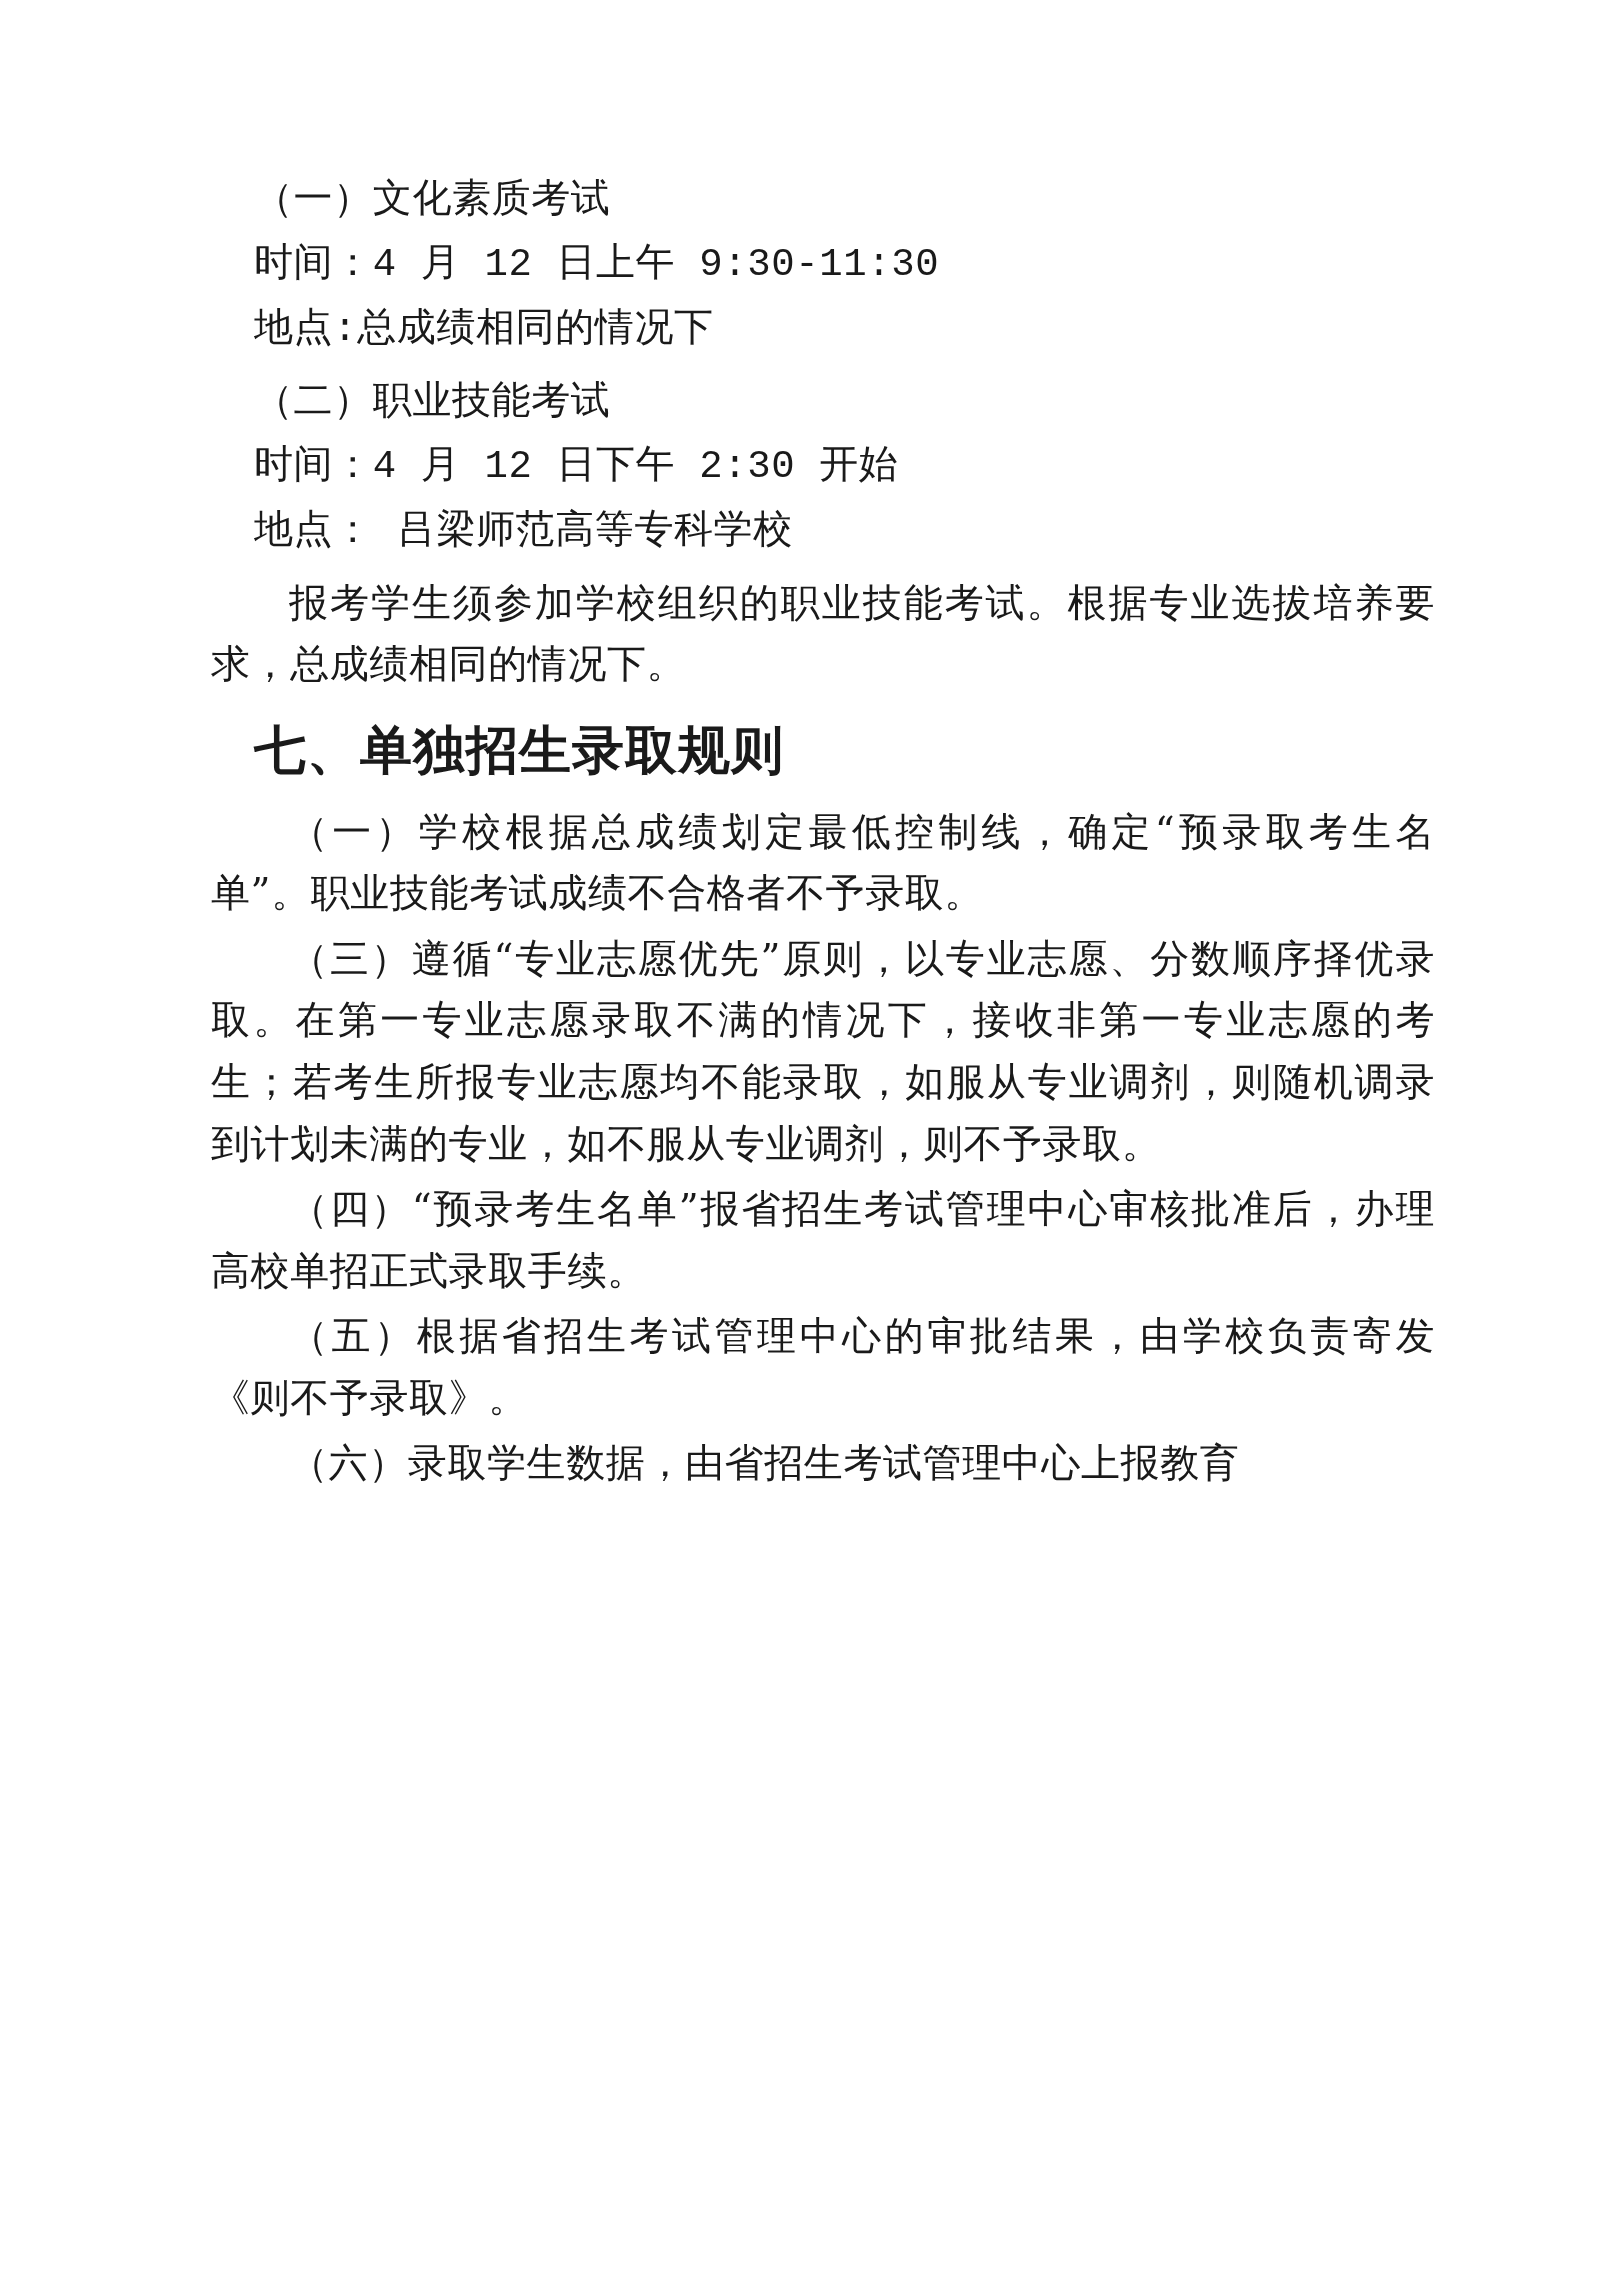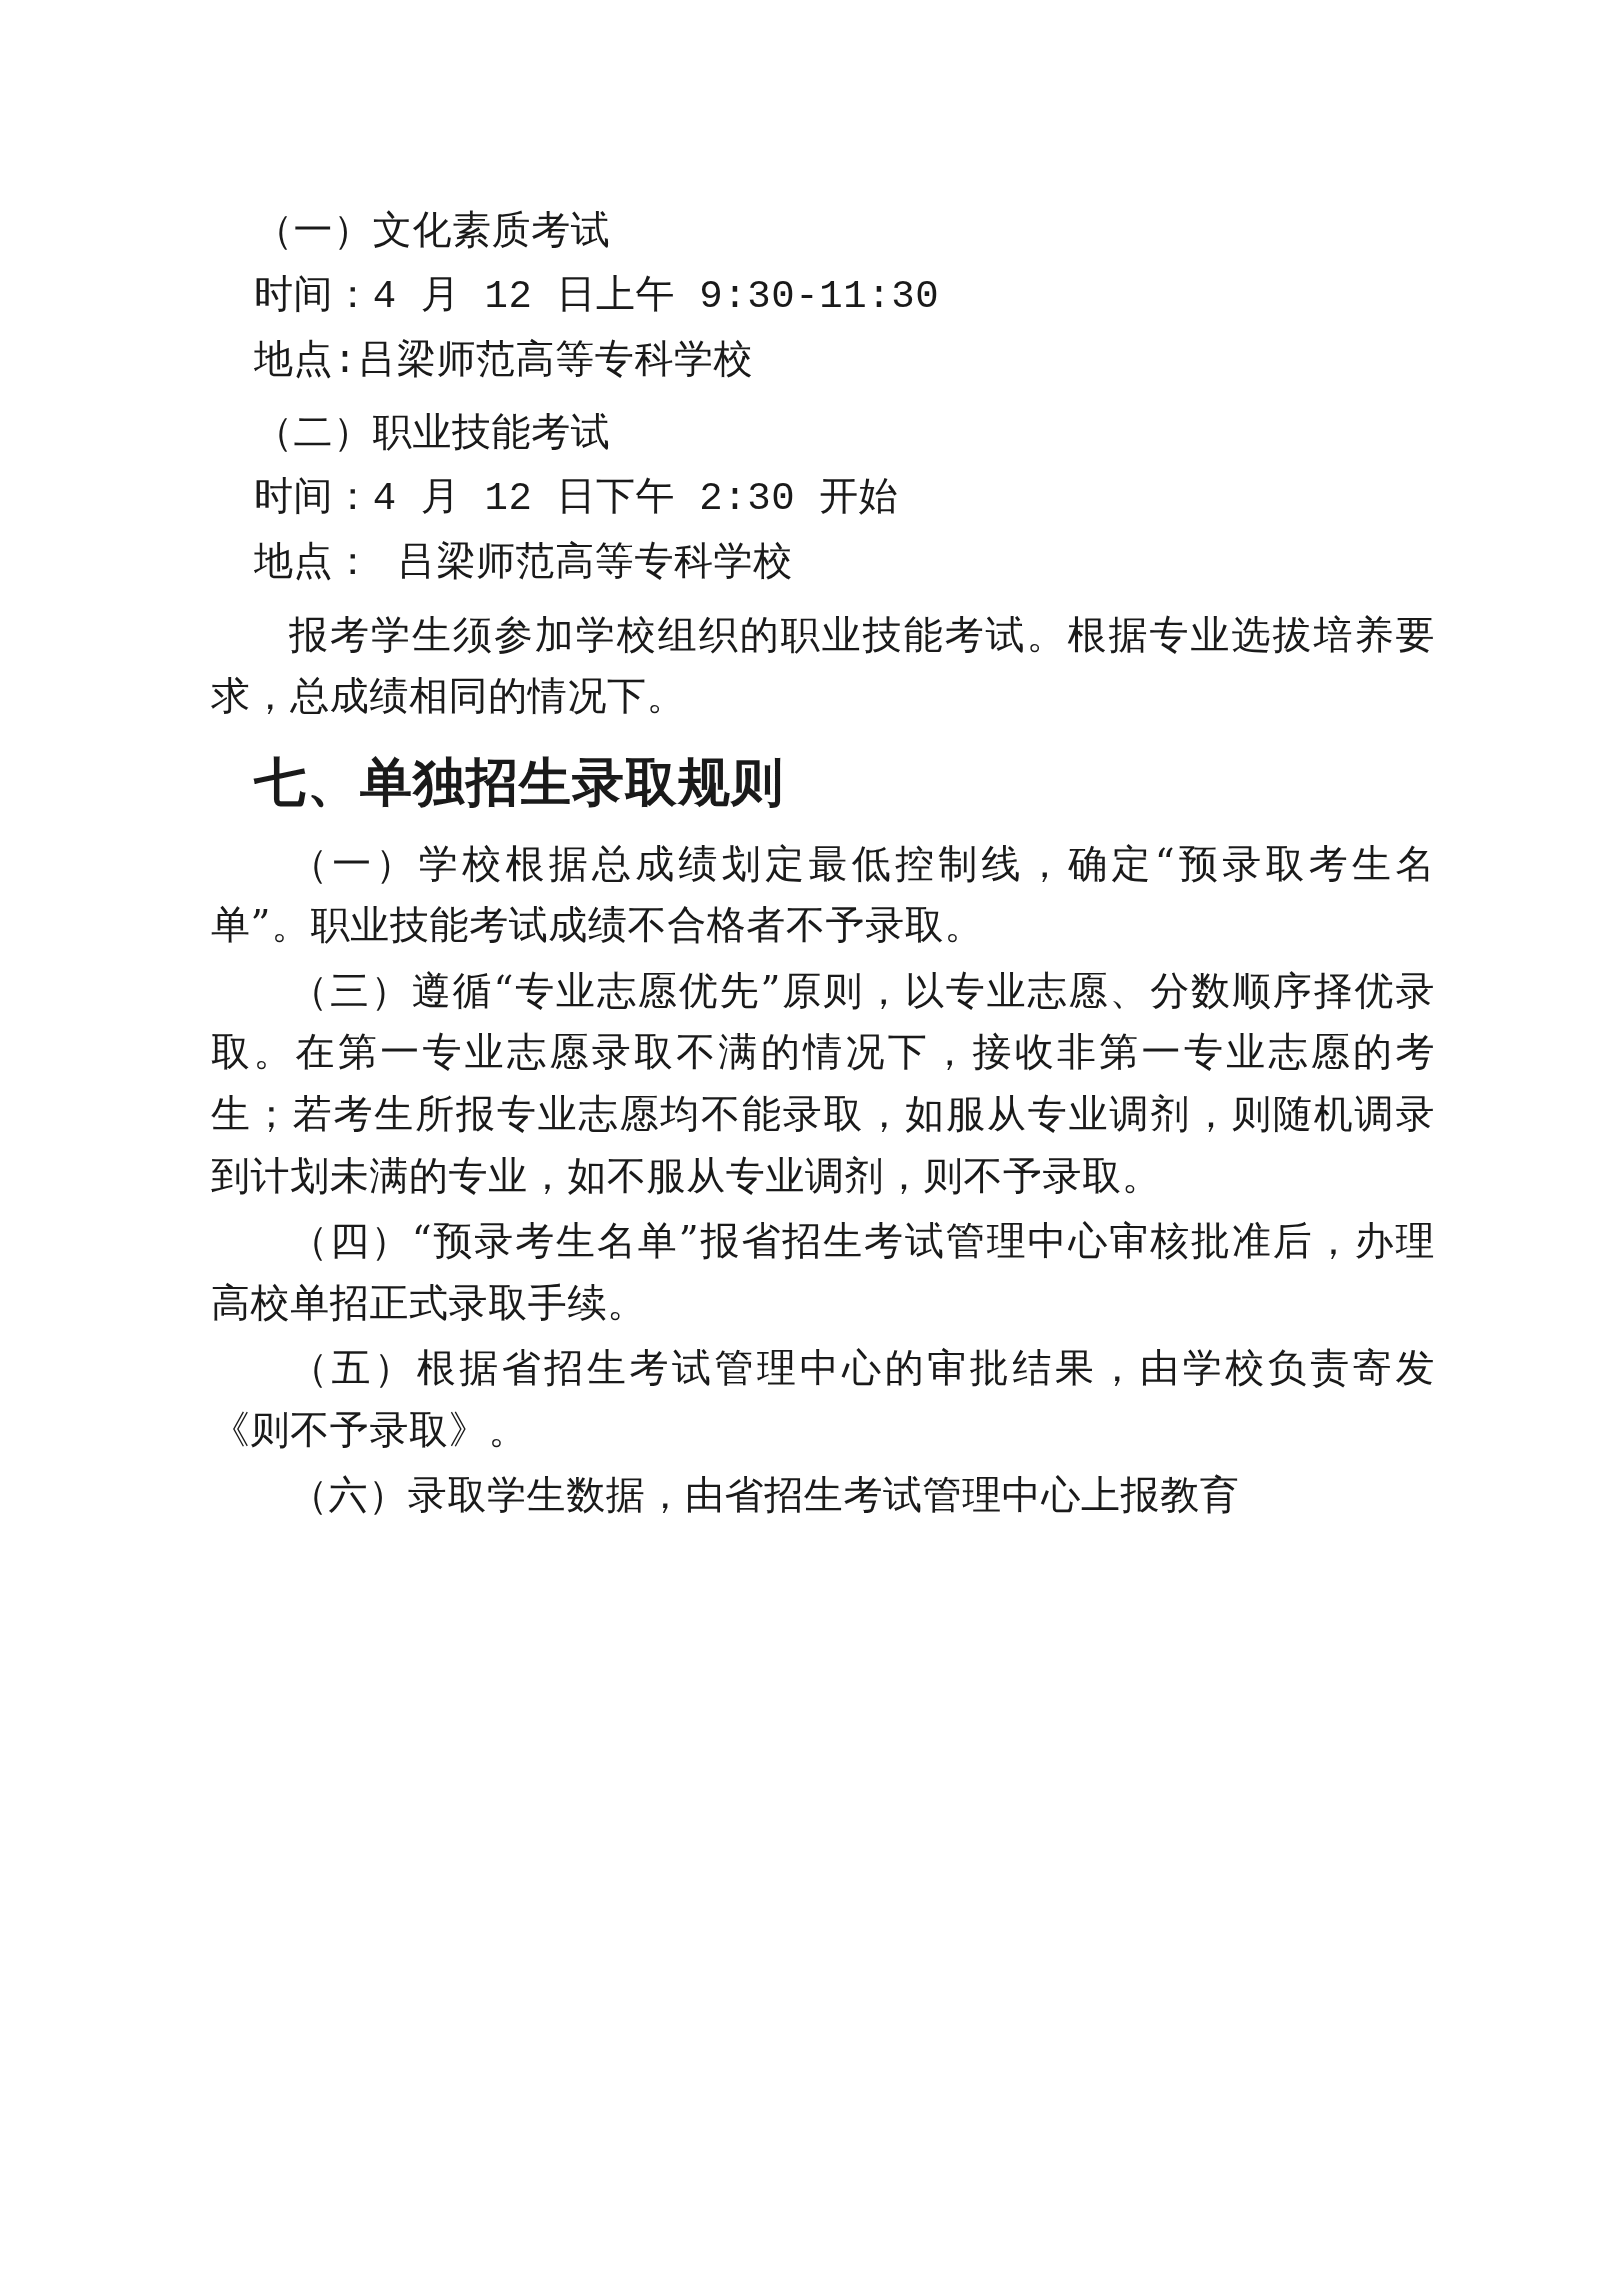--- a/index.html
+++ b/index.html
@@ -13,21 +13,20 @@
     font-family: "DejaVu Serif", "Liberation Serif", serif;
     color: #1a1a1a;
     overflow: hidden;
   }
   .page {
     position: relative;
     width: 1621px;
     height: 2128px;
     box-sizing: border-box;
     padding: 167px 186px 0 211px;
-    margin-top: 32px;
   }
   .doc-body {
     font-size: 39px;
     line-height: 1.58;
     letter-spacing: 0.6px;
   }
   
   .para {
     margin: 0 0 3.9px 0;
     text-align: justify;
@@ -58,21 +57,21 @@
   }
 </style>
 </head>
 <body>
 
 <div class="page">
   <div class="doc-body">
 
     <p class="para sub-head">（一）文化素质考试</p>
     <p class="para indent1">时间：4 月 12 日上午   9:30-11:30</p>
-    <p class="para indent1 line-sp">地点:吕梁师范高等专科学校</p>
+    <p class="para indent1 line-sp">地点:总成绩相同的情况下</p>
 
     <p class="para sub-head">（二）职业技能考试</p>
     <p class="para indent1">时间：4 月 12 日下午   2:30 开始</p>
     <p class="para indent1 line-sp">地点： 吕梁师范高等专科学校</p>
 
     <p class="para indent-block">报考学生须参加学校组织的职业技能考试。根据专业选拔培养要求，总成绩相同的情况下。</p>
 
     <h2 class="heading">七、单独招生录取规则</h2>
 
     <p class="para indent-block">（一）学校根据总成绩划定最低控制线，确定“预录取考生名单”。职业技能考试成绩不合格者不予录取。</p>

